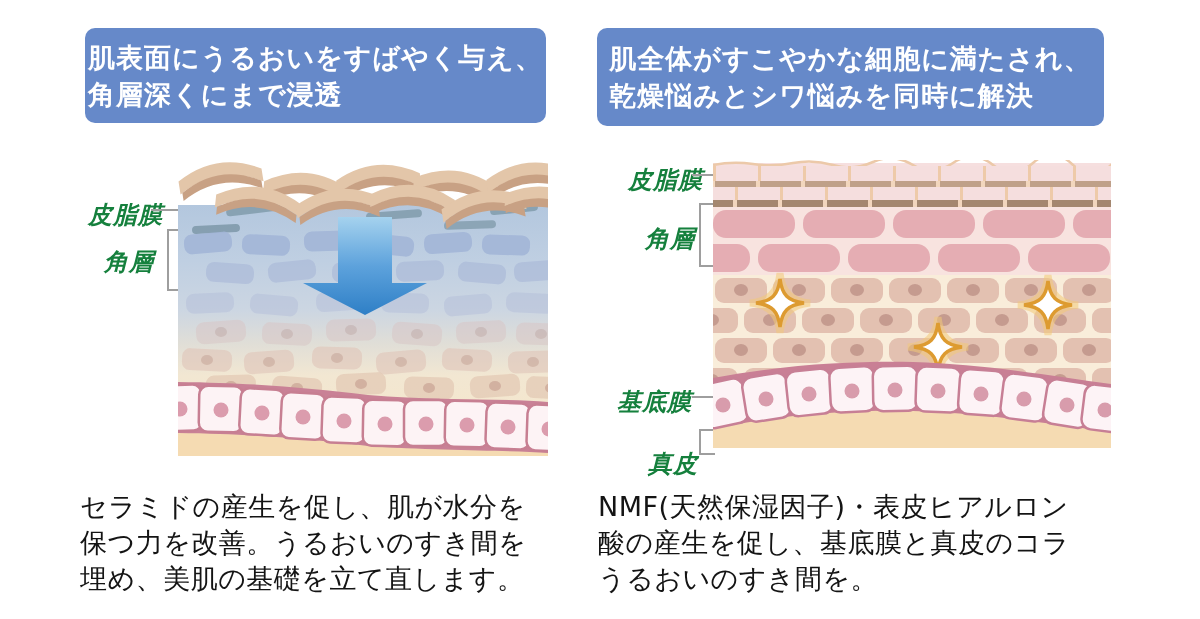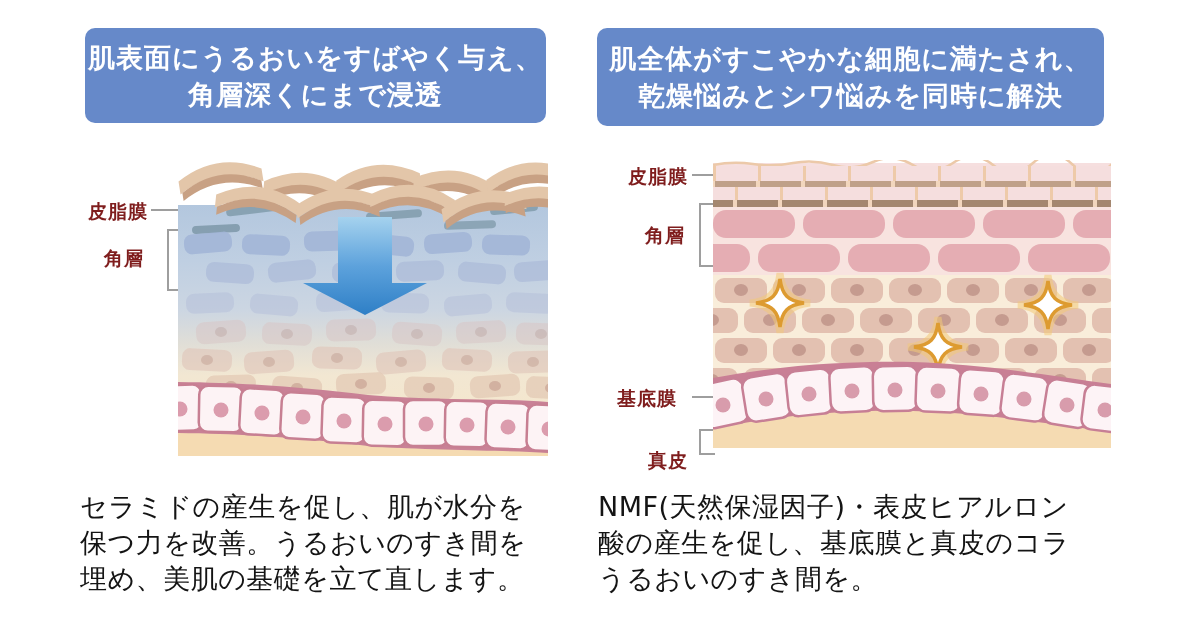--- a/index.html
+++ b/index.html
@@ -4,25 +4,25 @@
 <style>
   html,body{margin:0;padding:0;background:#fff;}
   .stage{
     position:relative;width:1200px;height:619px;background:#fff;overflow:hidden;
     font-family:"DejaVu Sans","Liberation Sans",sans-serif;
   }
   .header-badge{
     position:absolute;display:flex;align-items:center;justify-content:center;
     background:var(--header-bg,#6689c9);color:var(--header-text,#ffffff);
     border-radius:10px;font-weight:bold;font-size:27px;line-height:37px;
-    text-align:center;white-space:pre-line;letter-spacing:1px;
+    white-space:pre-line;letter-spacing:1px;
   }
   .skin-label{
-    position:absolute;font-size:19px;font-weight:bold;color:#7f1d1d;
-    white-space:nowrap;letter-spacing:1px;
+    position:absolute;font-size:24px;font-weight:bold;color:#15803d;
+    white-space:nowrap;letter-spacing:1px;font-style:italic;
   }
   .lead-line{position:absolute;height:0;border-top:2px solid #9e9e9e;}
   .lead-bracket{
     position:absolute;border-left:2px solid #9e9e9e;border-top:2px solid #9e9e9e;
     border-bottom:2px solid #9e9e9e;
   }
   .desc{
     position:absolute;font-size:27px;line-height:36px;color:#141414;
     white-space:pre-line;letter-spacing:0.5px;
   }

